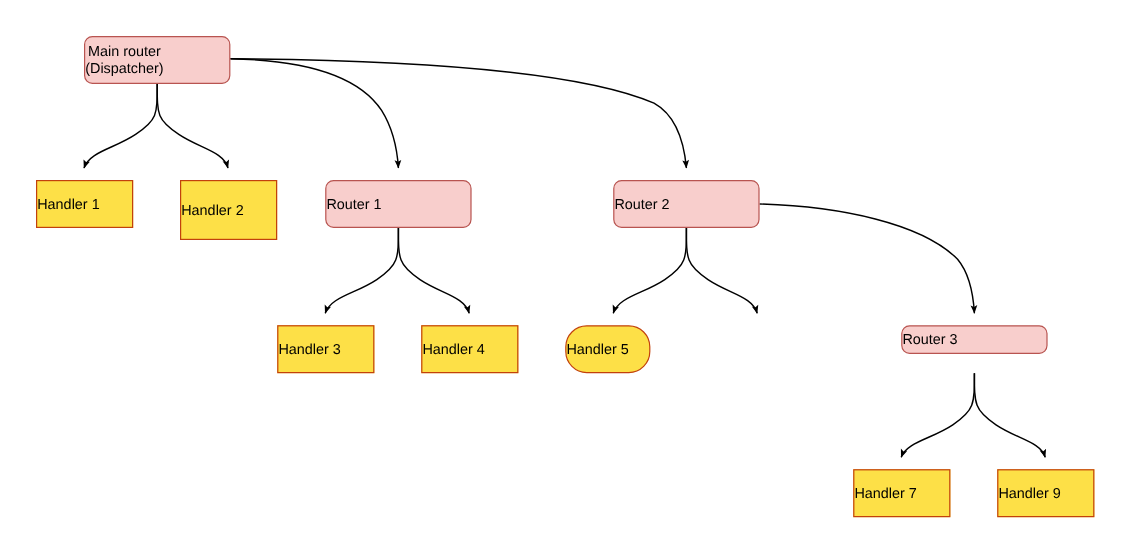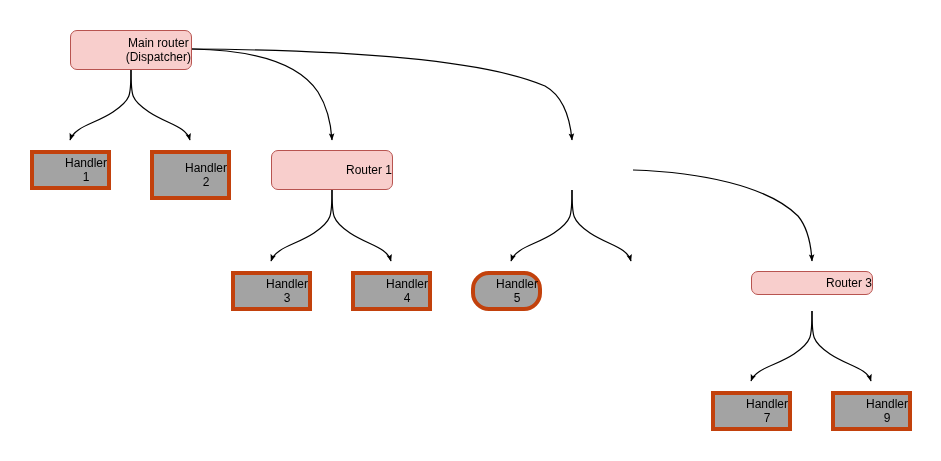--- a/index.html
+++ b/index.html
@@ -22,38 +22,37 @@
     left: 0;
     top: 0;
     width: 941px;
     height: 461px;
   }
   .node {
     position: absolute;
     box-sizing: border-box;
     display: flex;
     align-items: center;
-    justify-content: flex-end;
+    justify-content: flex-start;
     text-align: center;
     font-size: 12px;
     line-height: 14px;
     color: #000000;
     white-space: pre-line;
     z-index: 2;
   }
   .node-router {
     background: #f8cecc;
     border: 1px solid #b85450;
     border-radius: 7px;
   }
   .node-handler {
-    background: #a3a3a3;
-    border: 4px solid #c2410c;
+    background: #fde047;
+    border: 1px solid #c2410c;
     border-radius: 0;
-    padding-left: 32px;
   }
   .node-label {
     pointer-events: none;
   }
 </style>
 </head>
 <body>
 
 <div id="canvas">
 
@@ -97,20 +96,23 @@
   </div>
 
   <div class="node node-handler" style="left:150px; top:150px; width:81px; height:50px;">
     <span class="node-label">Handler 2</span>
   </div>
 
   <div class="node node-router" style="left:271px; top:150px; width:122px; height:40px;">
     <span class="node-label">Router 1</span>
   </div>
 
+  <div class="node node-router" style="left:511px; top:150px; width:122px; height:40px;">
+    <span class="node-label">Router 2</span>
+  </div>
 
   <div class="node node-handler" style="left:231px; top:271px; width:81px; height:40px;">
     <span class="node-label">Handler 3</span>
   </div>
 
   <div class="node node-handler" style="left:351px; top:271px; width:81px; height:40px;">
     <span class="node-label">Handler 4</span>
   </div>
 
   <div class="node node-handler" style="left:471px; top:271px; width:71px; height:40px;border-radius:18px;">

